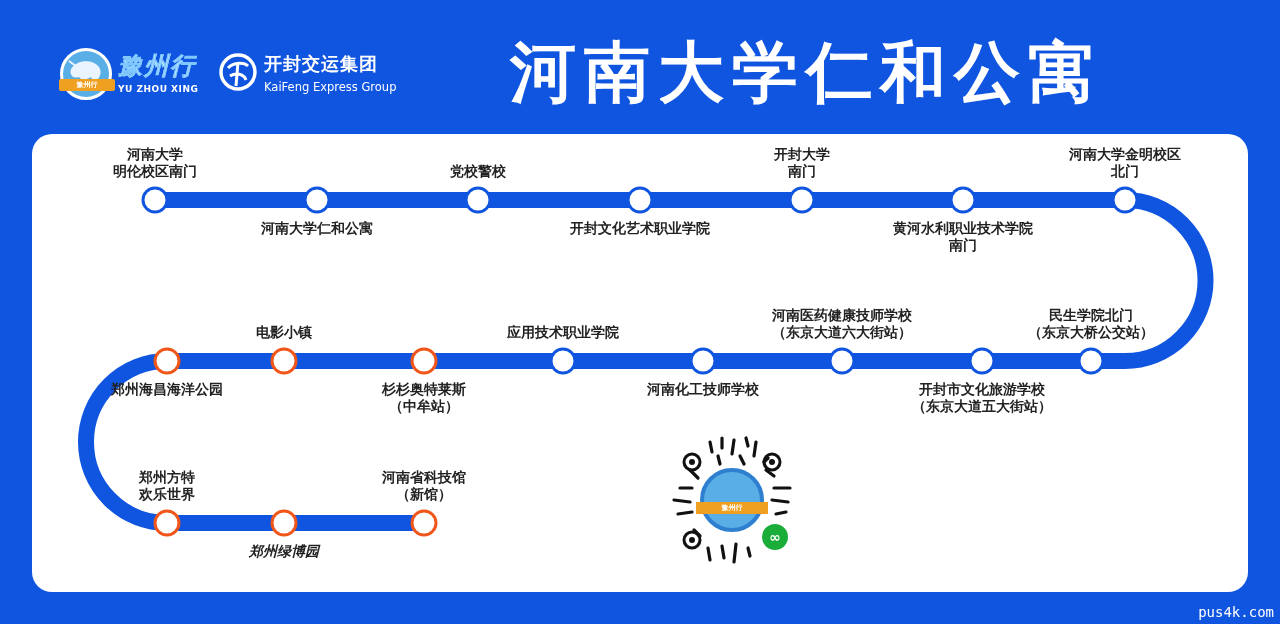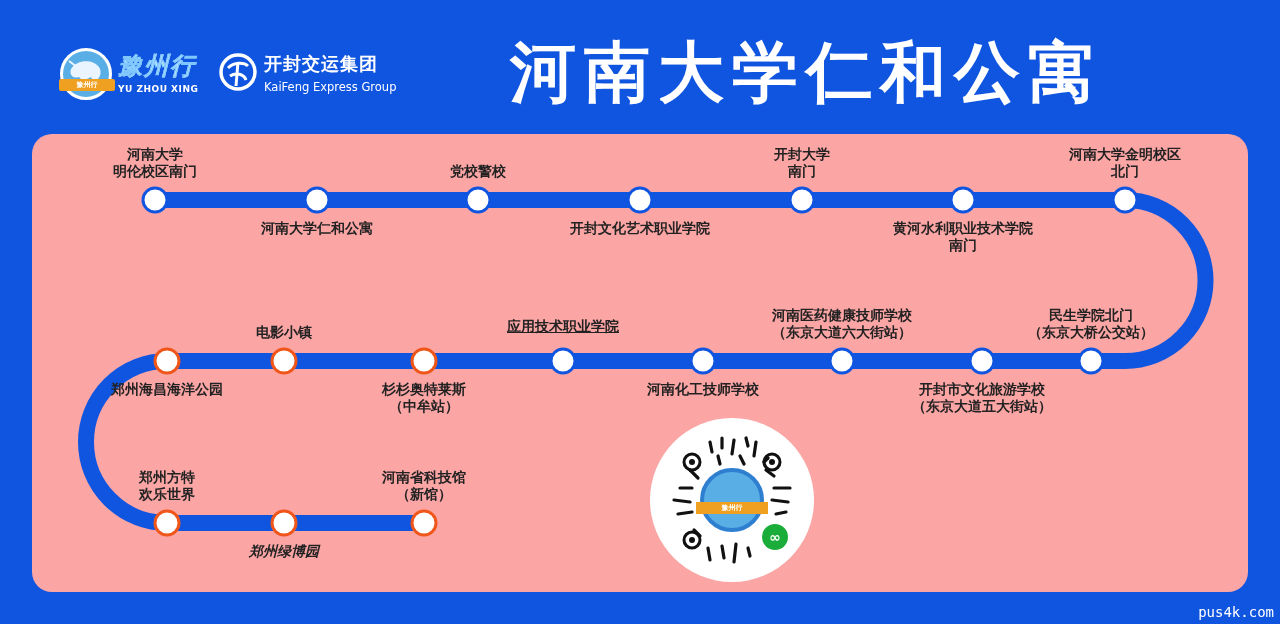--- a/index.html
+++ b/index.html
@@ -39,21 +39,21 @@
   .logo-kf .en {
     position: absolute; left: 46px; top: 30px; color: #fff; font-size: 11.5px;
   }
   .title {
     position: absolute; left: 510px; top: 28px; width: 670px; height: 90px;
     color: #fff; font-weight: bold; font-size: 66px; letter-spacing: 8px; line-height: 90px;
     white-space: nowrap;
   }
   .panel {
     position: absolute; left: 32px; top: 134px; width: 1216px; height: 458px;
-    background: #fca5a5; border-radius: 20px; overflow: hidden;
+    background: #ffffff; border-radius: 20px; overflow: hidden;
   }
   .route-svg { position: absolute; left: 0; top: 0; }
   .station {
     position: absolute; width: 27px; height: 27px; border-radius: 50%;
     background: #fff; border: 3px solid #1055e0; transform: translate(-50%, -50%);
   }
   .station.orange { border-color: #f0561a; }
   .label {
     position: absolute; color: #222; font-weight: bold; font-size: 14px; line-height: 17px;
     text-align: center; white-space: nowrap; transform: translateX(-50%);
@@ -134,21 +134,21 @@
       <div class="label" style="left: 1093px; top: 12px;">河南大学金明校区<br>北门</div>
       <div class="station" style="left: 1059px; top: 227px;"></div>
       <div class="label" style="left: 1059px; top: 173px;">民生学院北门<br>（东京大桥公交站）</div>
       <div class="station" style="left: 950px; top: 227px;"></div>
       <div class="label" style="left: 950px; top: 247px;">开封市文化旅游学校<br>（东京大道五大街站）</div>
       <div class="station" style="left: 810px; top: 227px;"></div>
       <div class="label" style="left: 810px; top: 173px;">河南医药健康技师学校<br>（东京大道六大街站）</div>
       <div class="station" style="left: 671px; top: 227px;"></div>
       <div class="label" style="left: 671px; top: 247px;">河南化工技师学校</div>
       <div class="station" style="left: 531px; top: 227px;"></div>
-      <div class="label" style="left: 531px; top: 184px; text-decoration: underline;">应用技术职业学院</div>
+      <div class="label" style="left: 531px; top: 190px;">应用技术职业学院</div>
       <div class="station orange" style="left: 392px; top: 227px;"></div>
       <div class="label" style="left: 392px; top: 247px;">杉杉奥特莱斯<br>（中牟站）</div>
       <div class="station orange" style="left: 252px; top: 227px;"></div>
       <div class="label" style="left: 252px; top: 190px; text-align: right;">电影小镇</div>
       <div class="station orange" style="left: 135px; top: 227px;"></div>
       <div class="label" style="left: 135px; top: 247px;">郑州海昌海洋公园</div>
       <div class="station orange" style="left: 135px; top: 389px;"></div>
       <div class="label" style="left: 135px; top: 335px; text-align: center;">郑州方特<br>欢乐世界</div>
       <div class="station orange" style="left: 252px; top: 389px;"></div>
       <div class="label" style="left: 252px; top: 409px; font-style: italic;">郑州绿博园</div>

